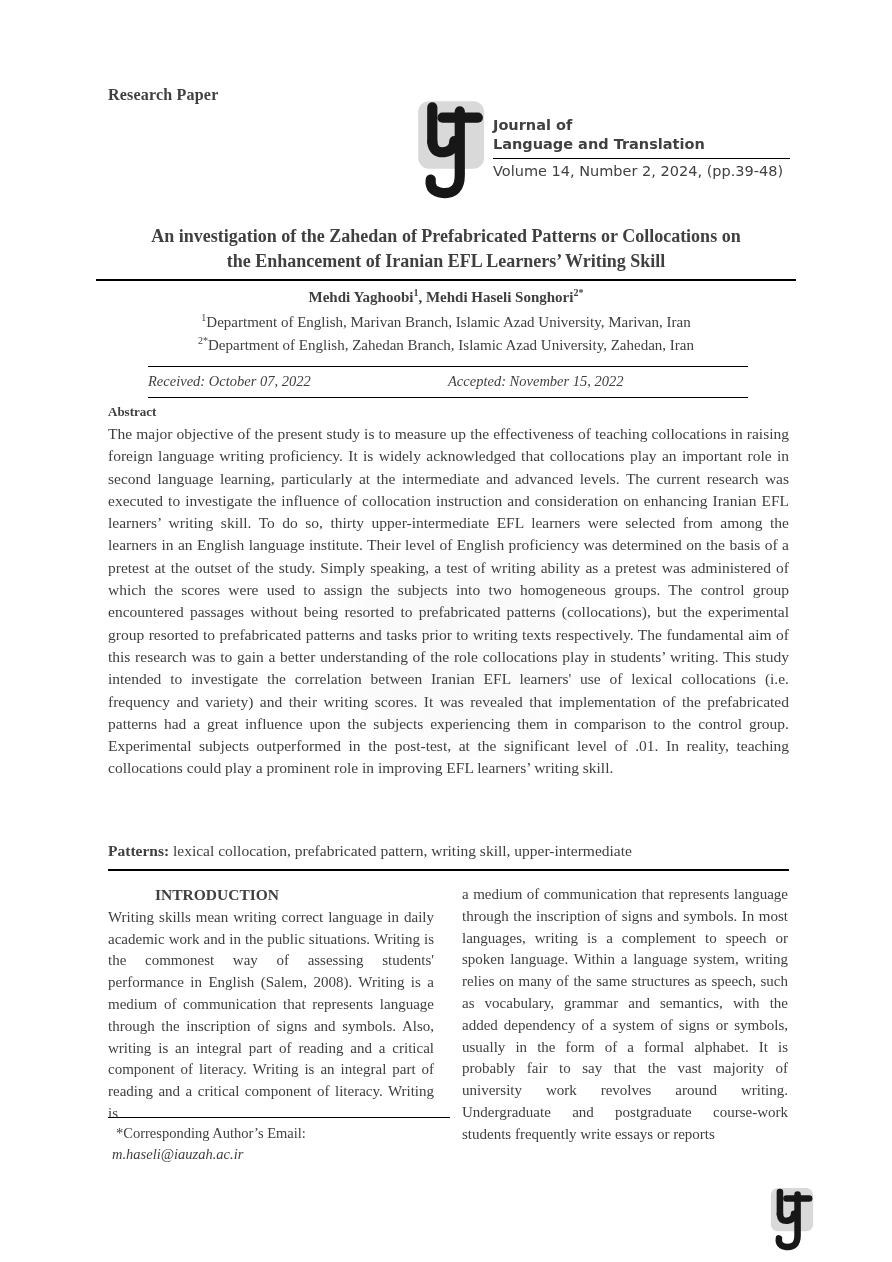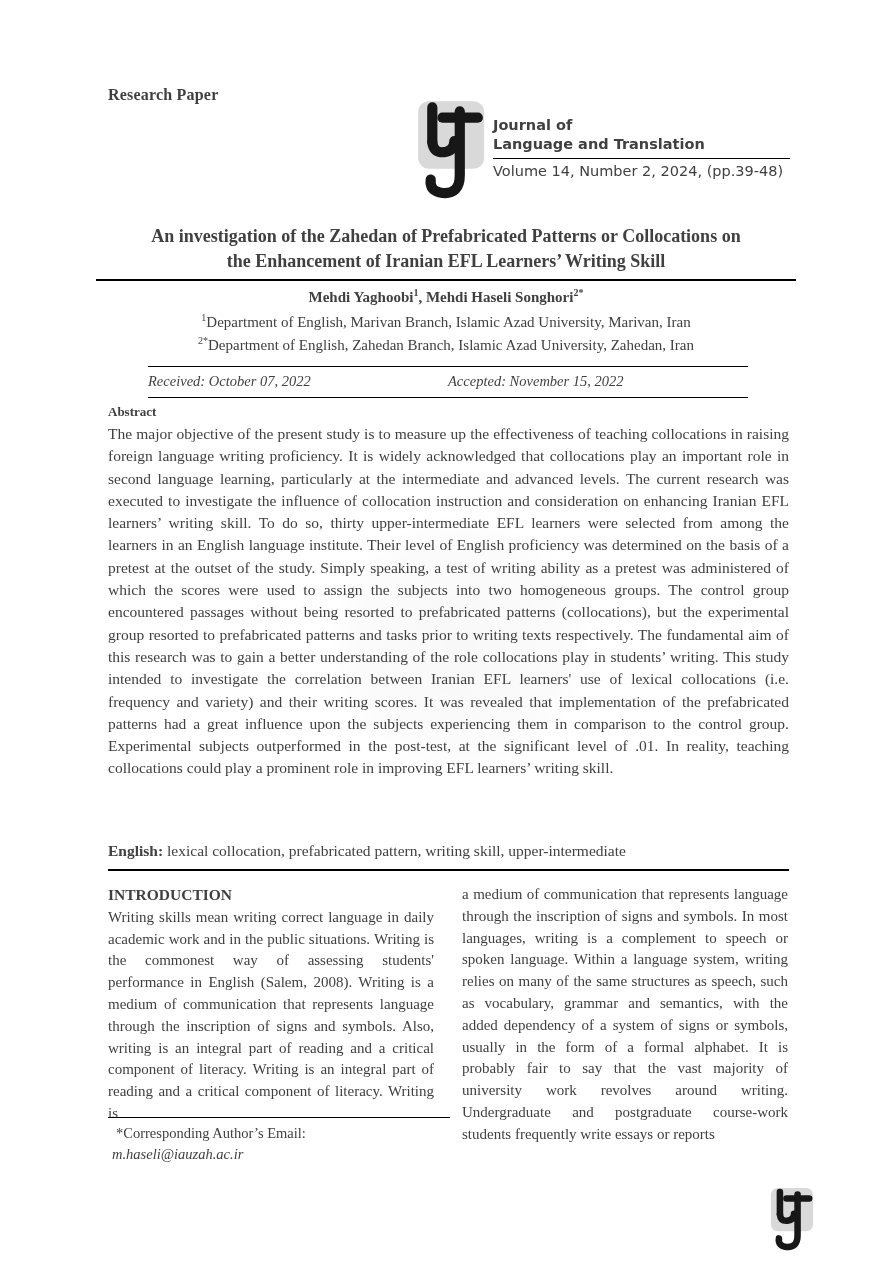--- a/index.html
+++ b/index.html
@@ -60,21 +60,21 @@
   .keywords-block{
     position:absolute;left:108px;top:842px;width:681px;
     font-size:15.5px;
     border-bottom:2px solid #000;padding-bottom:9px;
   }
   .keywords-label{font-weight:bold;}
   
   .col{position:absolute;top:884px;width:326px;font-size:15px;line-height:21.8px;text-align:justify;}
   .col-left{left:108px;}
   .col-right{left:462px;}
-  .intro-heading{font-weight:bold;font-size:15.5px;text-align:left;margin-bottom:1px;}
+  .intro-heading{font-weight:bold;font-size:15.5px;text-align:left;margin-bottom:1px;margin-left:47px;}
   
   .footnote{
     position:absolute;left:108px;top:1117px;width:342px;
     border-top:1.8px solid #000;padding-top:5px;
     font-size:14.5px;line-height:21px;
   }
   .footnote-label{padding-left:8px;}
   .footnote-email{font-style:italic;padding-left:4px;}
   
   .watermark{
@@ -128,21 +128,21 @@
   <div class="dates-row">
     <div>Received: October 07, 2022</div>
     <div>Accepted: November 15, 2022</div>
   </div>
 
   <div class="abstract-block">
     <div class="abstract-heading">Abstract</div>
     <div class="abstract-body">The major objective of the present study is to measure up the effectiveness of teaching collocations in raising foreign language writing proficiency. It is widely acknowledged that collocations play an important role in second language learning, particularly at the intermediate and advanced levels. The current research was executed to investigate the influence of collocation instruction and consideration on enhancing Iranian EFL learners’ writing skill. To do so, thirty upper-intermediate EFL learners were selected from among the learners in an English language institute. Their level of English proficiency was determined on the basis of a pretest at the outset of the study. Simply speaking, a test of writing ability as a pretest was administered of which the scores were used to assign the subjects into two homogeneous groups. The control group encountered passages without being resorted to prefabricated patterns (collocations), but the experimental group resorted to prefabricated patterns and tasks prior to writing texts respectively. The fundamental aim of this research was to gain a better understanding of the role collocations play in students’ writing. This study intended to investigate the correlation between Iranian EFL learners' use of lexical collocations (i.e. frequency and variety) and their writing scores. It was revealed that implementation of the prefabricated patterns had a great influence upon the subjects experiencing them in comparison to the control group. Experimental subjects outperformed in the post-test, at the significant level of .01. In reality, teaching collocations could play a prominent role in improving EFL learners’ writing skill.</div>
   </div>
 
-  <div class="keywords-block"><span class="keywords-label">English:</span><span> lexical collocation, prefabricated pattern, writing skill, upper-intermediate</span></div>
+  <div class="keywords-block"><span class="keywords-label">Patterns:</span><span> lexical collocation, prefabricated pattern, writing skill, upper-intermediate</span></div>
 
   <div class="col col-left">
     <div class="intro-heading">INTRODUCTION</div>
     <div>Writing skills mean writing correct language in daily academic work and in the public situations. Writing is the commonest way of assessing students' performance in English (Salem, 2008). Writing is a medium of communication that represents language through the inscription of signs and symbols. Also, writing is an integral part of reading and a critical component of literacy. Writing is an integral part of reading and a critical component of literacy. Writing is</div>
   </div>
 
   <div class="col col-right">
     <div>a medium of communication that represents language through the inscription of signs and symbols. In most languages, writing is a complement to speech or spoken language. Within a language system, writing relies on many of the same structures as speech, such as vocabulary, grammar and semantics, with the added dependency of a system of signs or symbols, usually in the form of a formal alphabet. It is probably fair to say that the vast majority of university work revolves around writing. Undergraduate and postgraduate course-work students frequently write essays or reports</div>
   </div>
 

